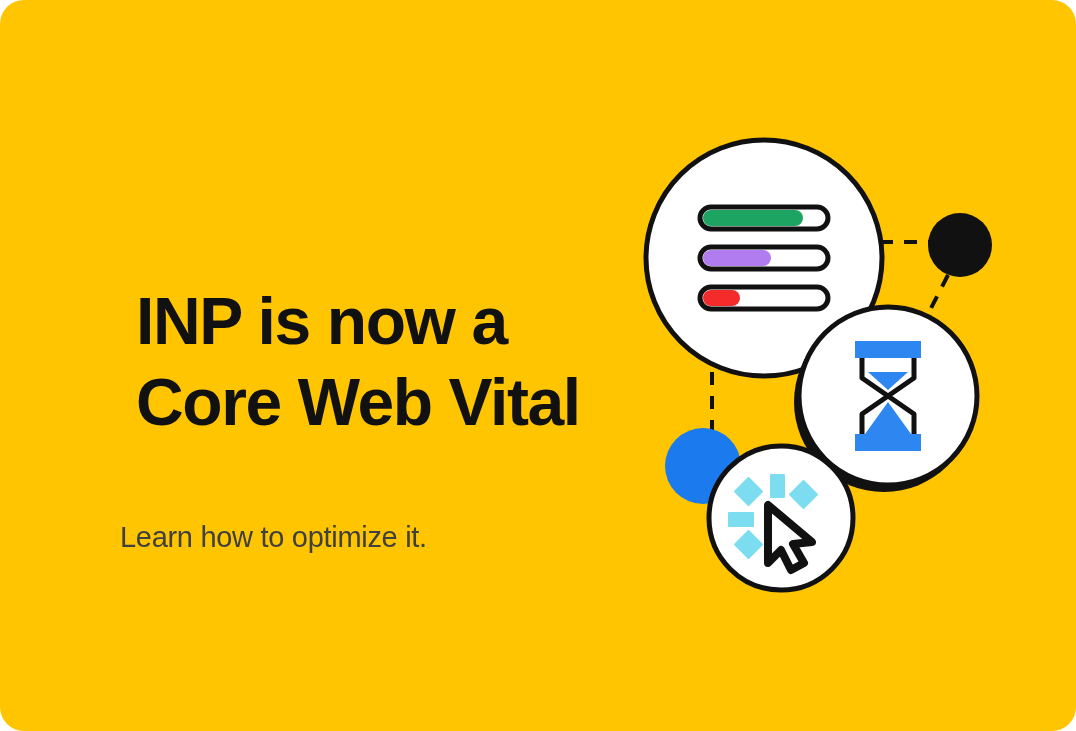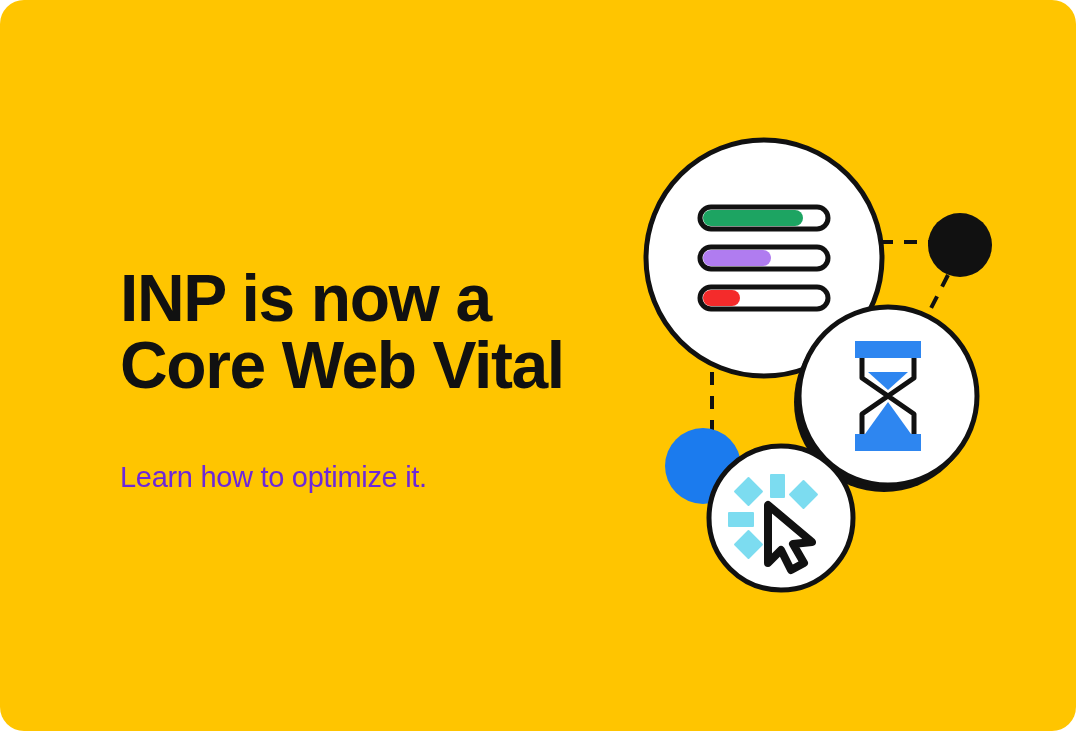--- a/index.html
+++ b/index.html
@@ -26,33 +26,33 @@
   }
 
   
   .copy {
     position: absolute;
     left: 120px;
     top: 265px;
     width: 500px;
   }
   .headline {
-    margin: 0;
+    margin: 16px;
     color: #111111;
     font-family: "Liberation Sans", sans-serif;
     font-size: 66px;
-    line-height: 67px;
+    line-height: 81px;
     font-weight: 700;
     letter-spacing: -1.4px;
     white-space: pre-line;
   }
   .subcopy {
     margin: 0;
     padding-top: 60px;
-    color: #6d28d9;
+    color: #404040;
     font-family: "Liberation Sans", sans-serif;
     font-size: 29px;
     line-height: 36px;
     font-weight: 400;
     letter-spacing: -0.3px;
   }
 
   
   .art {
     position: absolute;

